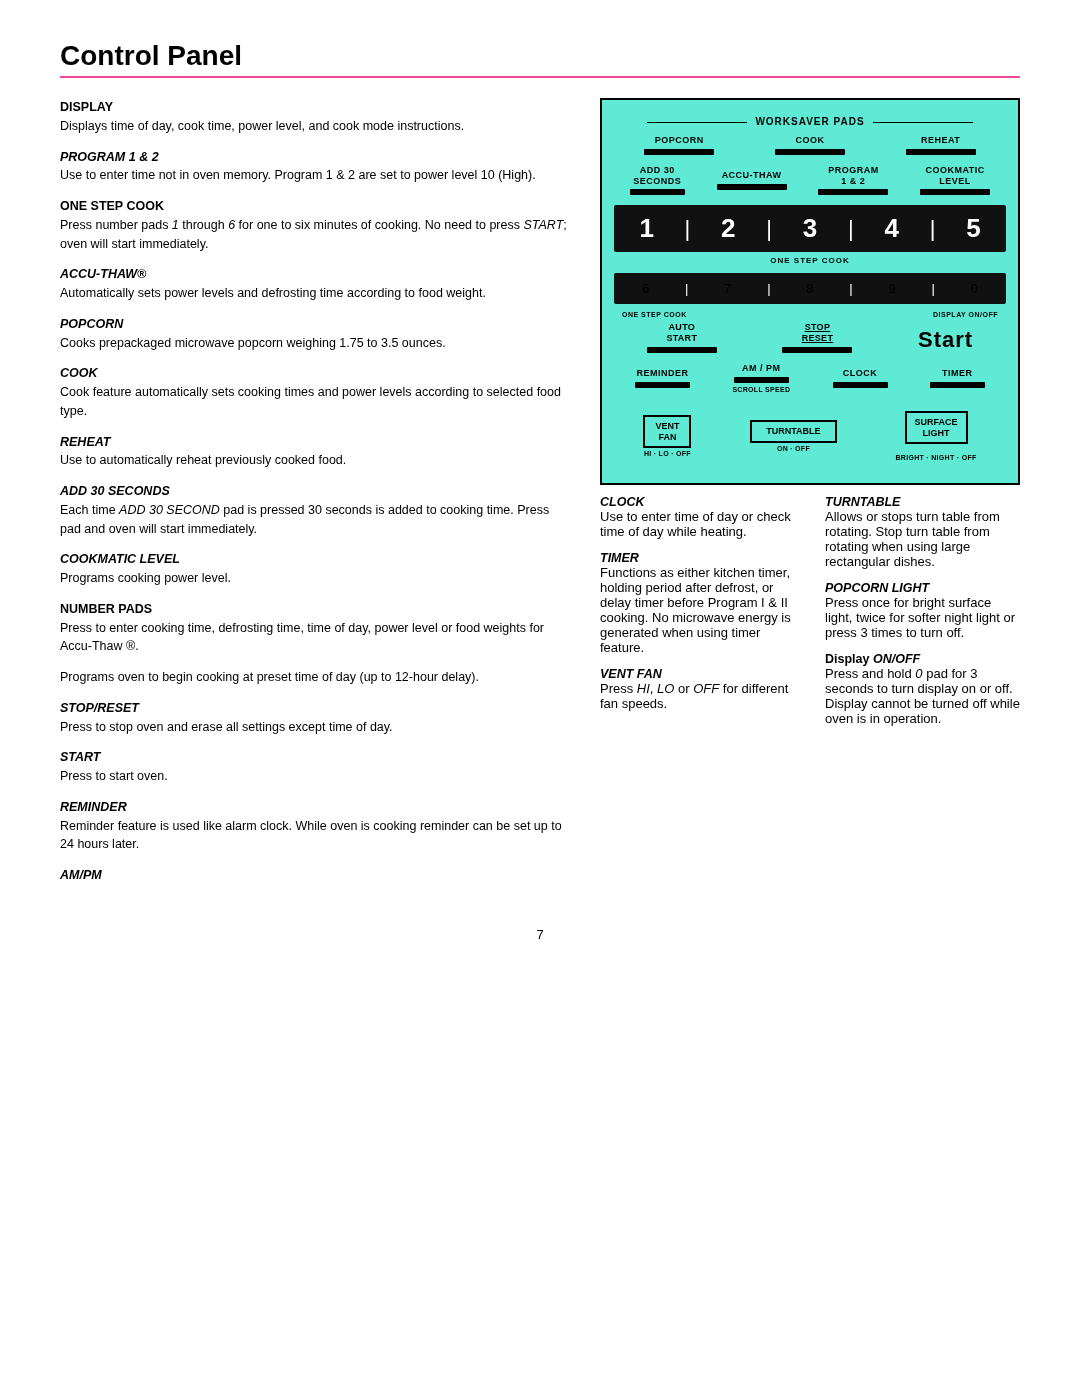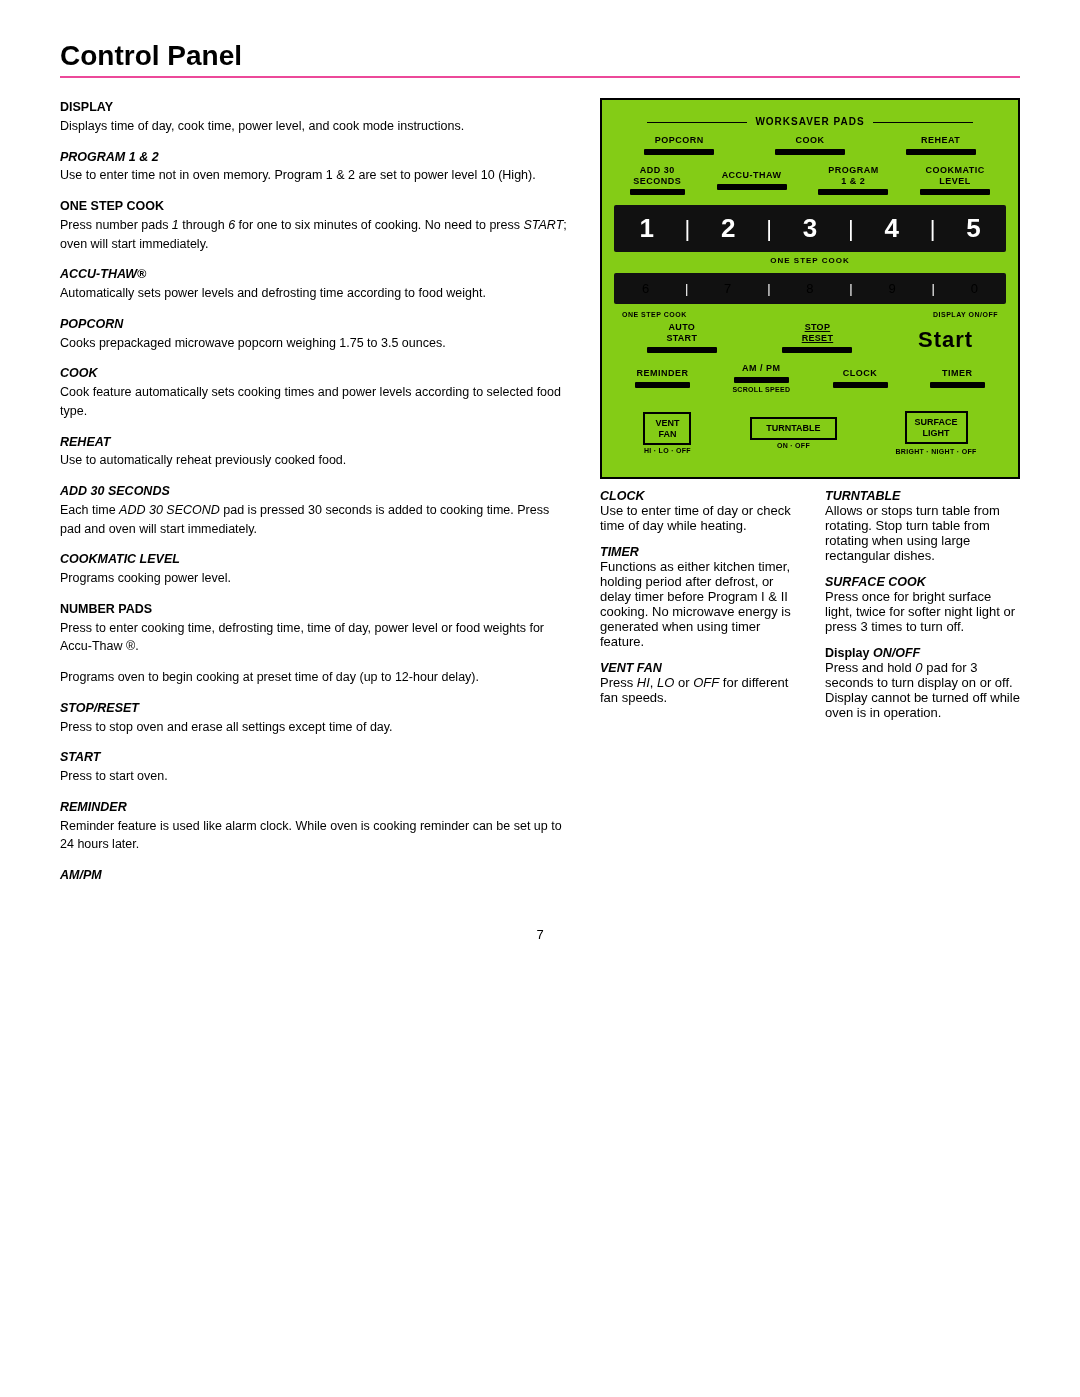--- a/index.html
+++ b/index.html
@@ -47,21 +47,21 @@
       font-size: 12.5px;
       line-height: 1.5;
     }
     .section p em {
       font-style: italic;
     }
     
     .panel-box {
       border: 2px solid #000;
       padding: 16px 12px 12px 12px;
-      background: #84cc16;
+      background: #5eead4;
     }
     .worksaver-label {
       text-align: center;
       font-size: 10px;
       font-weight: bold;
       letter-spacing: 1px;
       margin-bottom: 8px;
       position: relative;
     }
     .worksaver-label::before,
@@ -235,21 +235,21 @@
     }
     .turntable-sub {
       font-size: 7px;
       font-weight: bold;
       letter-spacing: 0.3px;
     }
     .surface-pad {
       display: flex;
       flex-direction: column;
       align-items: center;
-      gap: 4px;
+      gap: 10px;
       justify-content: flex-end;
     }
     .surface-box {
       border: 2px solid #000;
       padding: 4px 8px;
       font-size: 9px;
       font-weight: bold;
       text-align: center;
       line-height: 1.2;
     }
@@ -474,21 +474,21 @@
           <div class="section-title italic">VENT FAN</div>
           <p>Press <em>HI</em>, <em>LO</em> or <em>OFF</em> for different fan speeds.</p>
         </div>
       </div>
       <div class="col-half">
         <div class="below-section">
           <div class="section-title italic">TURNTABLE</div>
           <p>Allows or stops turn table from rotating. Stop turn table from rotating when using large rectangular dishes.</p>
         </div>
         <div class="below-section">
-          <div class="section-title italic">SURFACE COOK</div>
+          <div class="section-title italic">POPCORN LIGHT</div>
           <p>Press once for bright surface light, twice for softer night light or press 3 times to turn off.</p>
         </div>
         <div class="below-section">
           <div class="section-title">Display <em>ON/OFF</em></div>
           <p>Press and hold <em>0</em> pad for 3 seconds to turn display on or off.  Display cannot be turned off while oven is in operation.</p>
         </div>
       </div>
     </div>
   </div>
 </div>

